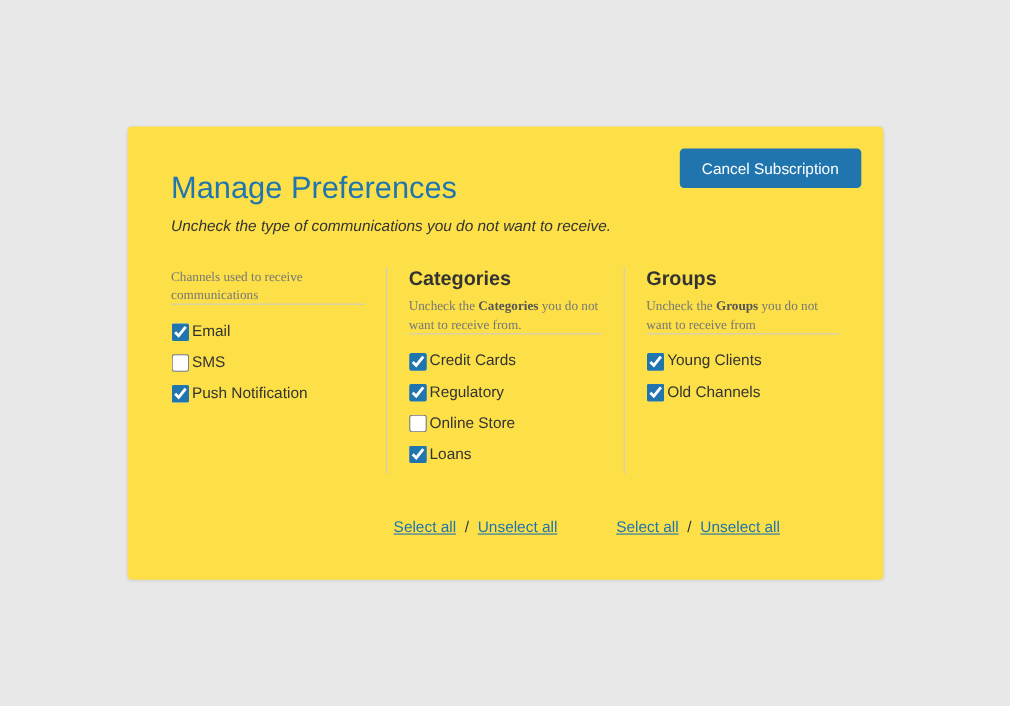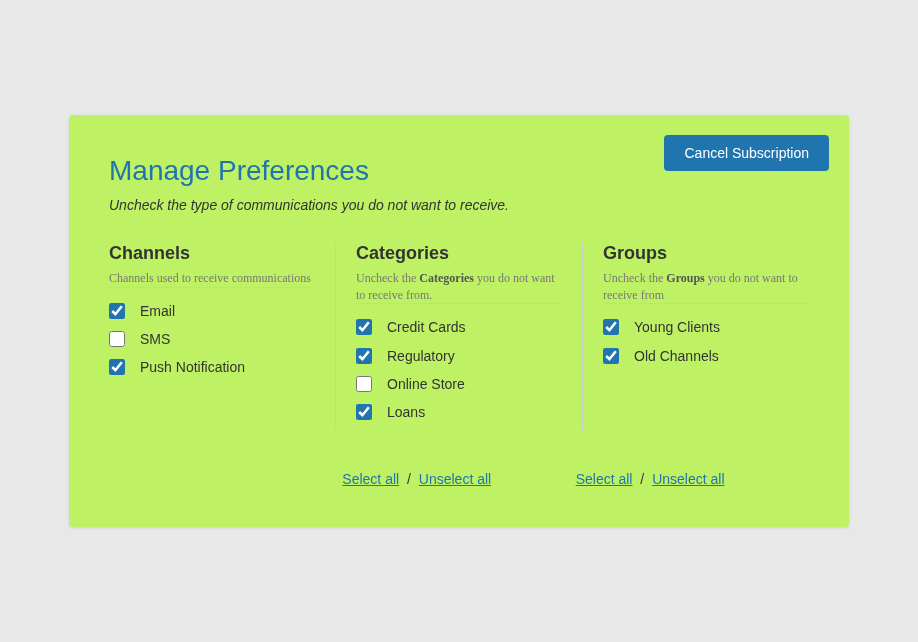--- a/index.html
+++ b/index.html
@@ -9,23 +9,23 @@
       font-family: Arial, sans-serif;
       font-size: 14px;
       display: flex;
       justify-content: center;
       align-items: center;
       min-height: 642px;
       width: 918px;
     }
 
     .card {
-      background: #bef264;
+      background: #fde047;
       border-radius: 4px;
-      width: 780px;
+      width: 687px;
       padding: 30px 40px 40px 40px;
       position: relative;
       box-shadow: 0 1px 3px rgba(0,0,0,0.1);
     }
 
     .top-right {
       position: absolute;
       top: 20px;
       right: 20px;
     }
@@ -93,23 +93,23 @@
     }
 
     .divider {
       border: none;
       border-top: 1px solid #ccc;
       margin-bottom: 14px;
     }
 
     .checkbox-item {
       display: flex;
-      align-items: flex-start;
+      align-items: flex-end;
       margin-bottom: 10px;
-      gap: 15px;
+      gap: 3px;
     }
 
     .checkbox-item input[type="checkbox"] {
       width: 16px;
       height: 16px;
       margin-top: 1px;
       accent-color: #2175ae;
       cursor: pointer;
       flex-shrink: 0;
     }
@@ -157,21 +157,20 @@
   <div class="top-right">
     <button class="cancel-btn">Cancel Subscription</button>
   </div>
 
   <h1 class="page-title">Manage Preferences</h1>
   <p class="page-subtitle">Uncheck the type of communications you do not want to receive.</p>
 
   <div class="columns">
 
     <div class="column">
-      <div class="column-title">Channels</div>
       <div class="column-desc">Channels used to receive communications</div>
       <hr class="divider">
 
       <div class="checkbox-item">
         <input type="checkbox" id="email" checked="" style="">
         <label class="checkbox-label" for="email">Email</label>
       </div>
 
       <div class="checkbox-item">
         <input type="checkbox" id="sms" style="">

